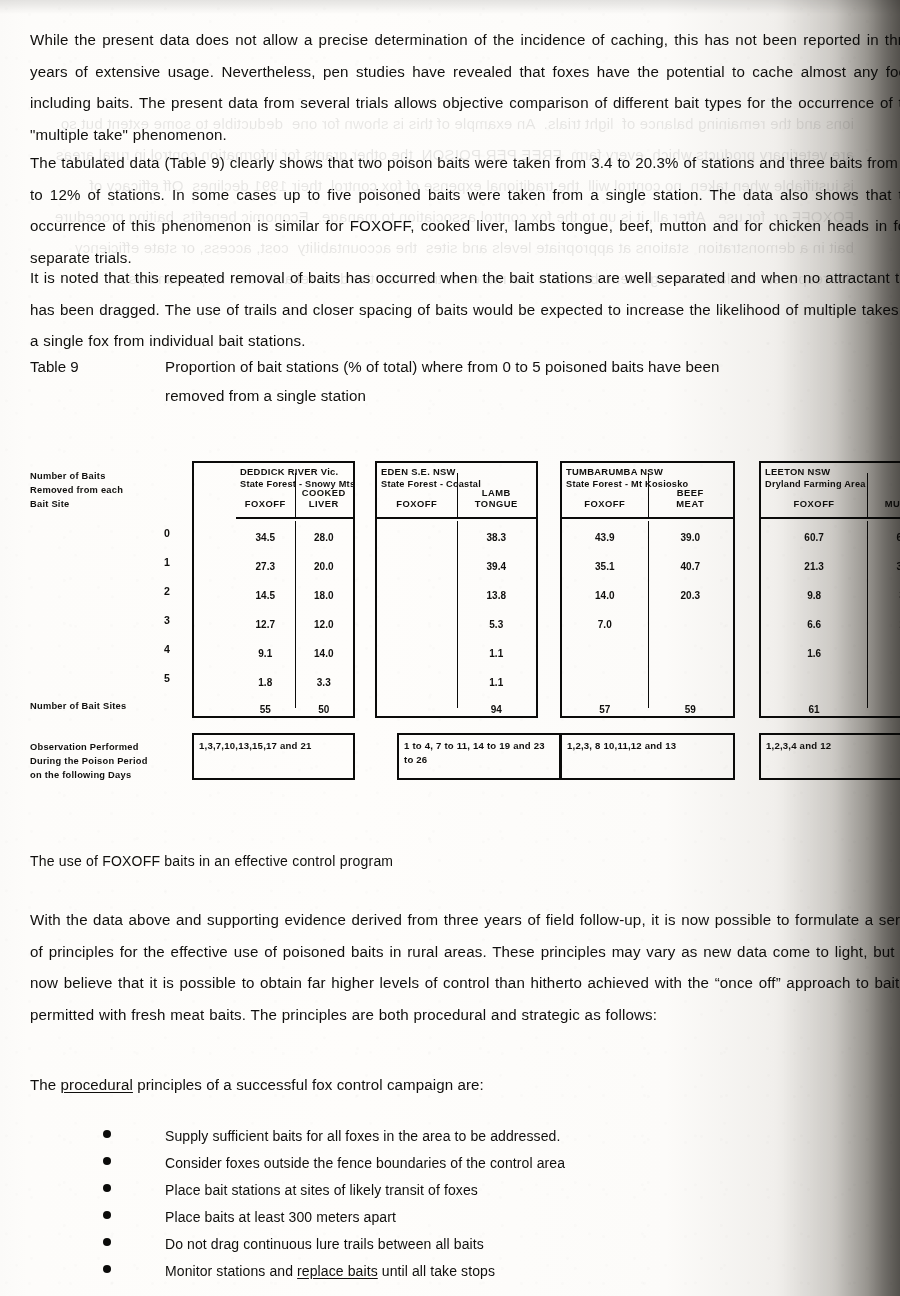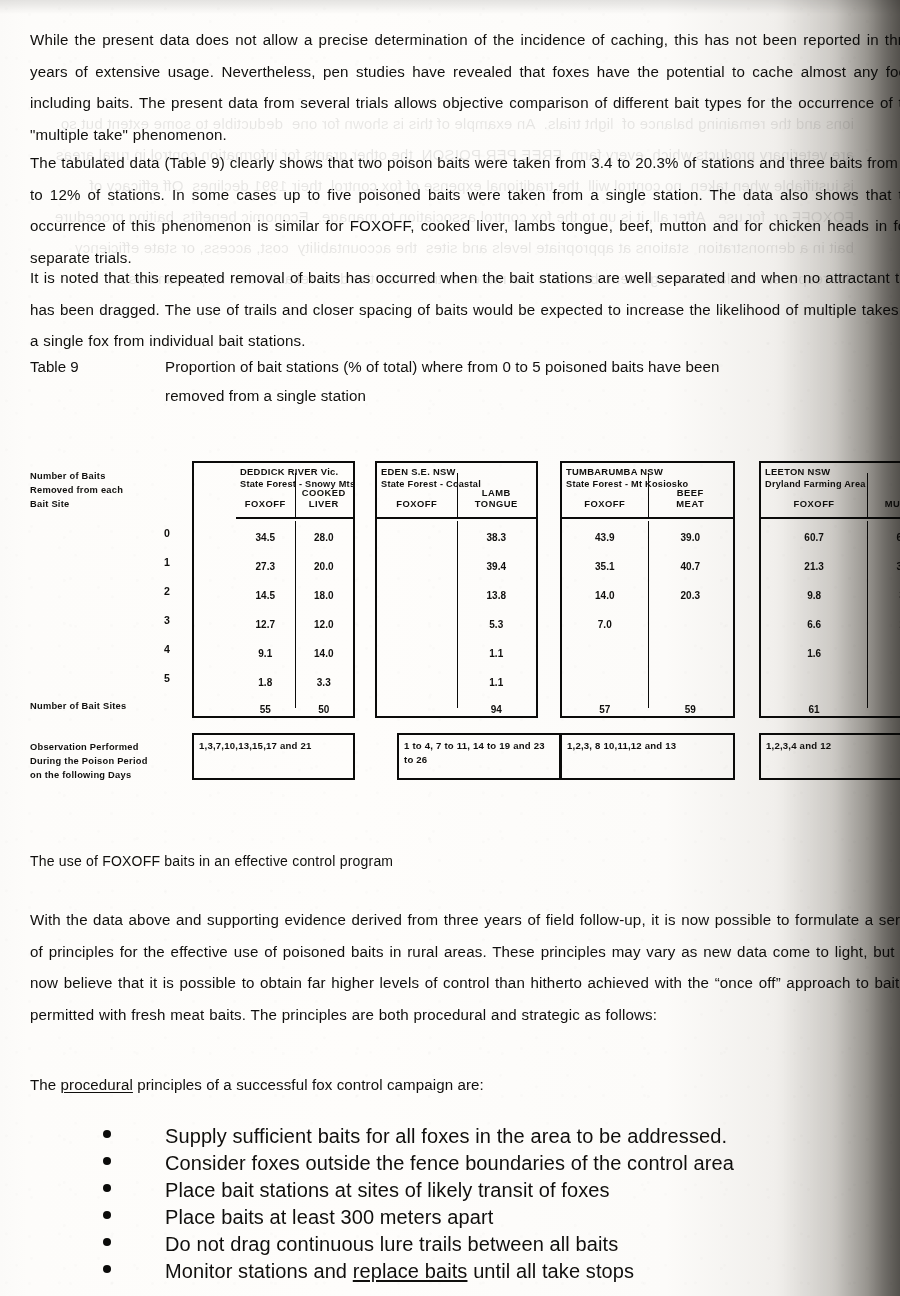--- a/index.html
+++ b/index.html
@@ -146,21 +146,21 @@
   .bullets{position:absolute;left:0;top:0;width:900px;}
   .bullet{
     position:absolute;left:0;width:860px;height:26px;
   }
   .bullet .dot{
     position:absolute;left:103px;top:6px;width:8px;height:8px;border-radius:50%;
     background:#0b0b0a;
   }
   .bullet .btxt{
     position:absolute;left:165px;top:0;
-    font-size:20px;line-height:25px;letter-spacing:.1px;white-space:nowrap;
+    font-size:14px;line-height:25px;letter-spacing:.1px;white-space:nowrap;
     filter:blur(.16px);
   }
   .u{text-decoration:underline;text-underline-offset:2px;}
 </style>
 </head>
 <body>
 
 <div id="page">
   <div id="showthrough">ions and the remaining balance of  light trials.  An example of this is shown for one  deductible to some extent but so are veterinary products which  every farm  FREE PER POISON  the other grants for information control in rural areas is justifiable when taken  no control will  the traditional expense of fox control  their 1991 declines  Off efficacy of FOXOFF or  for use.  After all, it is up to the fox control association to manage.  Economic benefits  baiting procedure  bait in a demonstration  stations at appropriate levels and sites  the accountability  cost, access, or state efficiency  the response  the land management  but there are more controls than the data reliable  that is  per land user.</div>
   <div id="grain"></div>

